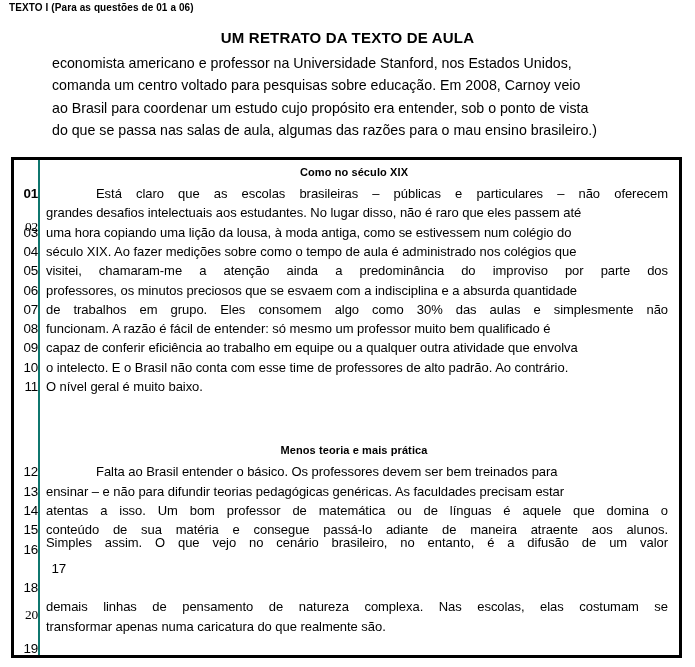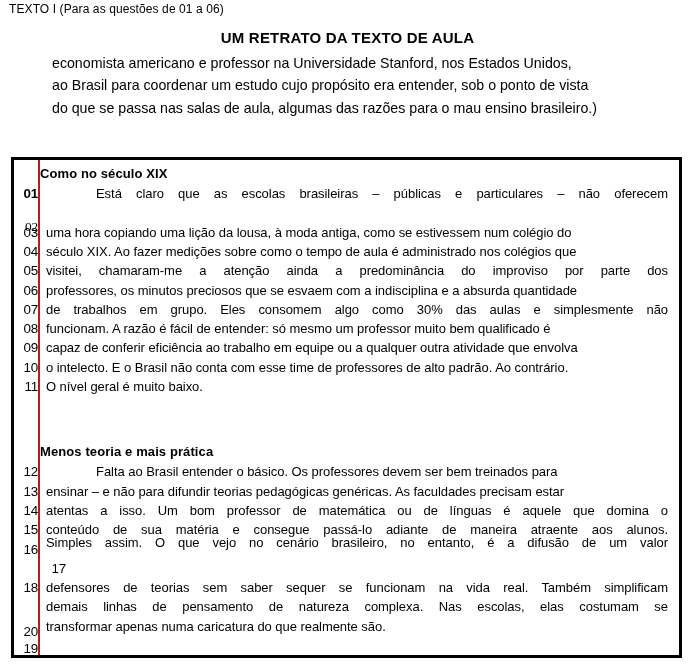--- a/index.html
+++ b/index.html
@@ -21,22 +21,22 @@
     width: 695px;
     height: 667px;
     box-sizing: border-box;
   }
 
   
   .header-line {
     position: absolute;
     left: 9px;
     top: 2px;
-    font-size: 12px;
-    font-weight: normal;
+    font-size: 10px;
+    font-weight: bold;
     letter-spacing: 0.1px;
     white-space: nowrap;
   }
 
   .doc-title {
     position: absolute;
     left: 0;
     top: 29px;
     width: 695px;
     text-align: center;
@@ -73,21 +73,21 @@
     border: 3px solid #000000;
     background: #ffffff;
     display: flex;
     flex-direction: row;
     overflow: hidden;
   }
 
   .gutter {
     width: 26px;
     flex: 0 0 26px;
-    border-right: 2px solid #b91c1c;
+    border-right: 2px solid #0f766e;
     box-sizing: border-box;
     position: relative;
   }
 
   .gutter .num {
     position: absolute;
     left: 0;
     width: 24px;
     text-align: right;
     font-size: 13.4px;
@@ -99,21 +99,22 @@
   .bodycol {
     flex: 1 1 auto;
     position: relative;
     padding: 0;
   }
 
   .section-head {
     position: absolute;
     left: 0;
     width: 628px;
-    font-size: 13px;
+    text-align: center;
+    font-size: 11px;
     font-weight: bold;
     letter-spacing: 0.1px;
   }
 
   .bline {
     position: absolute;
     left: 6px;
     width: 622px;
     font-size: 13px;
     line-height: 15px;
@@ -141,20 +142,21 @@
 <body>
 
 <div class="page">
 
   <div class="header-line">TEXTO I  (Para as questões de 01 a 06)</div>
 
   <div class="doc-title">UM RETRATO DA TEXTO DE AULA</div>
 
   <div class="intro" id="intro-block">
       <span class="ln">economista americano e professor na Universidade Stanford, nos Estados Unidos,</span>
+      <span class="ln">comanda um centro voltado para pesquisas sobre  educação. Em 2008, Carnoy veio</span>
       <span class="ln">ao Brasil para coordenar um estudo cujo propósito era entender, sob o ponto de vista</span>
       <span class="ln">do que se passa nas salas de aula, algumas das razões para o mau ensino brasileiro.)</span>
     </div>
 
   <div class="textbox">
     <div class="gutter" id="gutter-col">
         <div class="num bold" style="top: 27px;">01</div>
         <div class="num" style="top: 60px; font-family: Liberation Serif, serif;">02</div>
         <div class="num" style="top: 65.6px;">03</div>
         <div class="num" style="top: 84.9px;">04</div>
@@ -166,40 +168,40 @@
         <div class="num" style="top: 200.7px;">10</div>
         <div class="num" style="top: 220px;">11</div>
         <div class="num" style="top: 305.3px;">12</div>
         <div class="num" style="top: 324.6px;">13</div>
         <div class="num" style="top: 343.9px;">14</div>
         <div class="num" style="top: 363.2px;">15</div>
         <div class="num" style="top: 382.5px;">16</div>
         <div class="num" style="top: 401.8px; margin-left: 28px;">17</div>
         <div class="num" style="top: 421.1px;">18</div>
         <div class="num" style="top: 440.4px; margin-top: 42px;">19</div>
-        <div class="num" style="top: 465px;">20</div>
+        <div class="num" style="top: 448px; font-family: Liberation Serif, serif;">20</div>
       </div>
     <div class="bodycol" id="body-col">
         <div class="section-head" style="top: 6px;">Como no século XIX</div>
         <div class="bline j indent" style="top: 26px;">Está  claro  que  as  escolas  brasileiras  –  públicas  e  particulares  –  não  oferecem</div>
+        <div class="bline" style="top: 45.3px;">grandes desafios intelectuais aos estudantes. No lugar disso, não é raro que eles passem até</div>
         <div class="bline" style="top: 64.6px;">uma hora copiando uma  lição da lousa, à moda antiga, como se estivessem num colégio do</div>
         <div class="bline" style="top: 83.9px;">século XIX. Ao fazer medições sobre como o tempo de aula é administrado nos colégios que</div>
         <div class="bline j" style="top: 103.2px;">visitei,  chamaram-me  a  atenção  ainda  a  predominância  do  improviso  por  parte  dos</div>
         <div class="bline" style="top: 122.5px;">professores, os minutos preciosos que se esvaem com a indisciplina e a absurda quantidade</div>
         <div class="bline j" style="top: 141.8px;">de  trabalhos  em  grupo.  Eles  consomem  algo  como  30%  das  aulas  e  simplesmente  não</div>
         <div class="bline" style="top: 161.1px;">funcionam. A  razão  é  fácil de  entender:  só mesmo um professor muito bem qualificado  é</div>
         <div class="bline" style="top: 180.4px;">capaz de conferir eficiência ao trabalho em equipe ou a qualquer outra atividade que envolva</div>
         <div class="bline" style="top: 199.7px;">o intelecto. E o Brasil não conta com esse time de professores de alto padrão. Ao contrário.</div>
         <div class="bline" style="top: 219px;">O nível geral é muito baixo.</div>
         <div class="section-head" style="top: 284.3px;">Menos teoria e mais prática</div>
         <div class="bline indent" style="top: 304.3px;">Falta  ao Brasil  entender o básico. Os professores devem  ser bem  treinados para</div>
         <div class="bline" style="top: 323.6px;">ensinar –  e não para difundir  teorias pedagógicas genéricas. As  faculdades precisam  estar</div>
         <div class="bline j" style="top: 342.9px;">atentas  a  isso.  Um  bom  professor  de  matemática  ou  de  línguas  é  aquele  que  domina  o</div>
         <div class="bline j" style="top: 362.2px;">conteúdo  de  sua  matéria  e  consegue  passá-lo  adiante  de  maneira  atraente  aos  alunos.</div>
         <div class="bline j" style="top: 375px;">Simples  assim.  O  que  vejo  no  cenário  brasileiro,  no  entanto,  é  a  difusão  de  um  valor</div>
-        <div class="bline j" style="top: 420.1px;">defensores  de  teorias  sem  saber  sequer  se  funcionam  na  vida  real.  Também  simplificam</div>
         <div class="bline j" style="top: 439.4px;">demais  linhas  de  pensamento  de  natureza  complexa.  Nas  escolas,  elas  costumam  se</div>
         <div class="bline" style="top: 458.7px;">transformar apenas numa caricatura do que realmente são.</div>
         <div class="source" style="top: 496px;">(Revista Veja, Edição nº 2132, Ano 42, nº 39, 30 de setembro de 2009, p. 132)</div>
       </div>
   </div>
 
 </div>
 
 </body></html>

